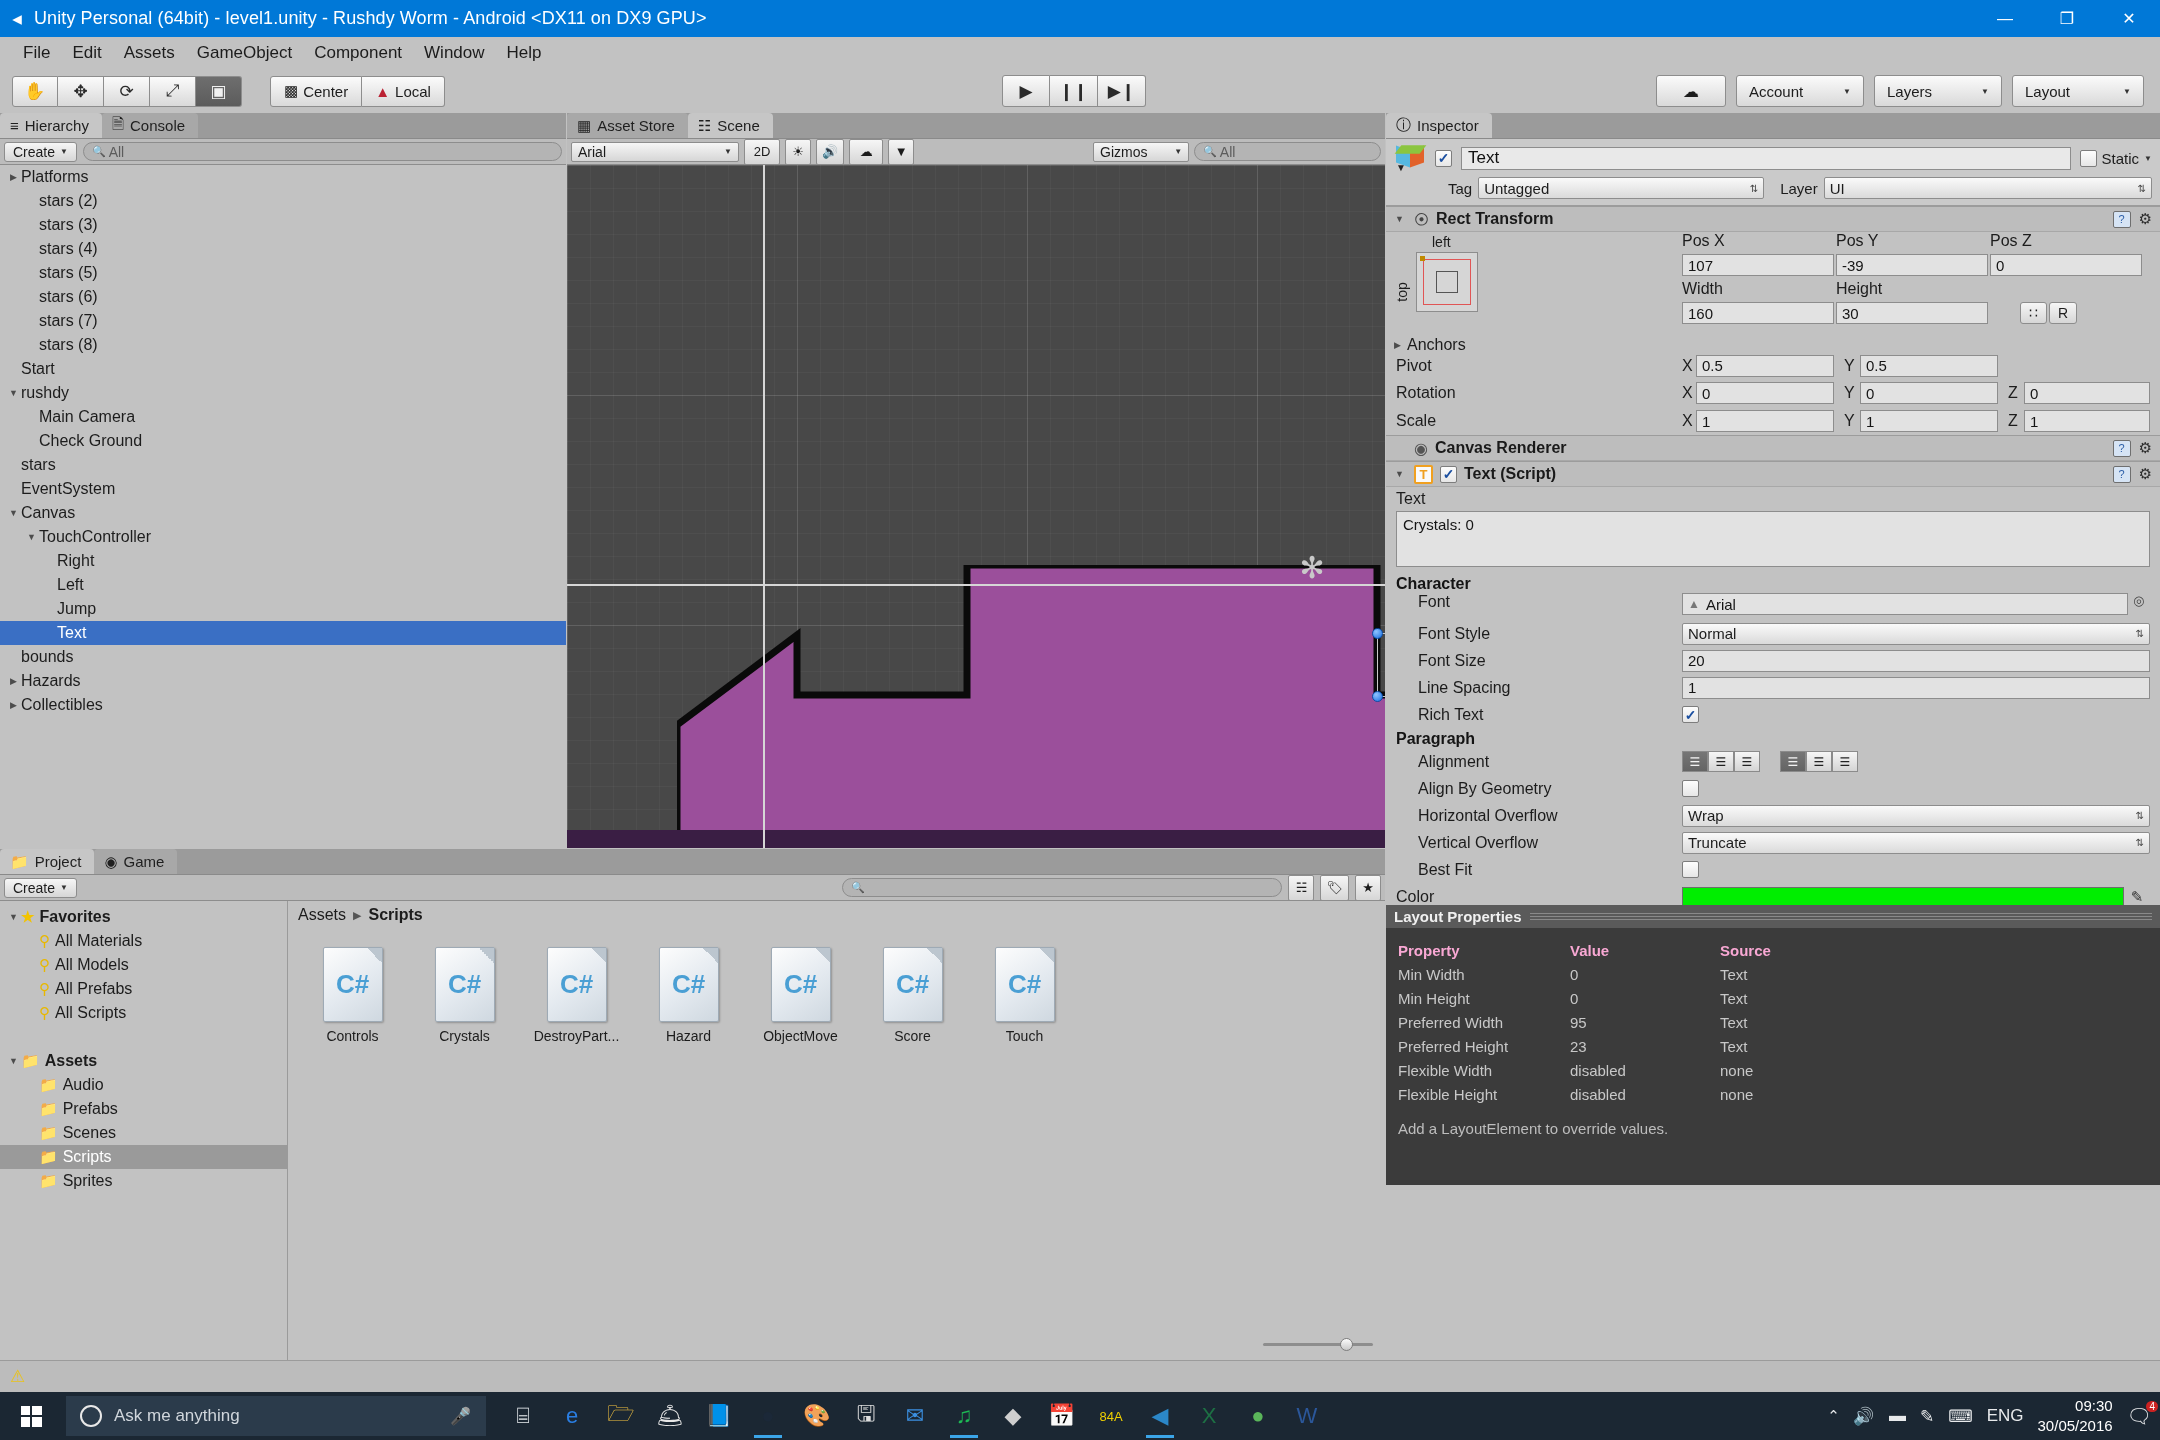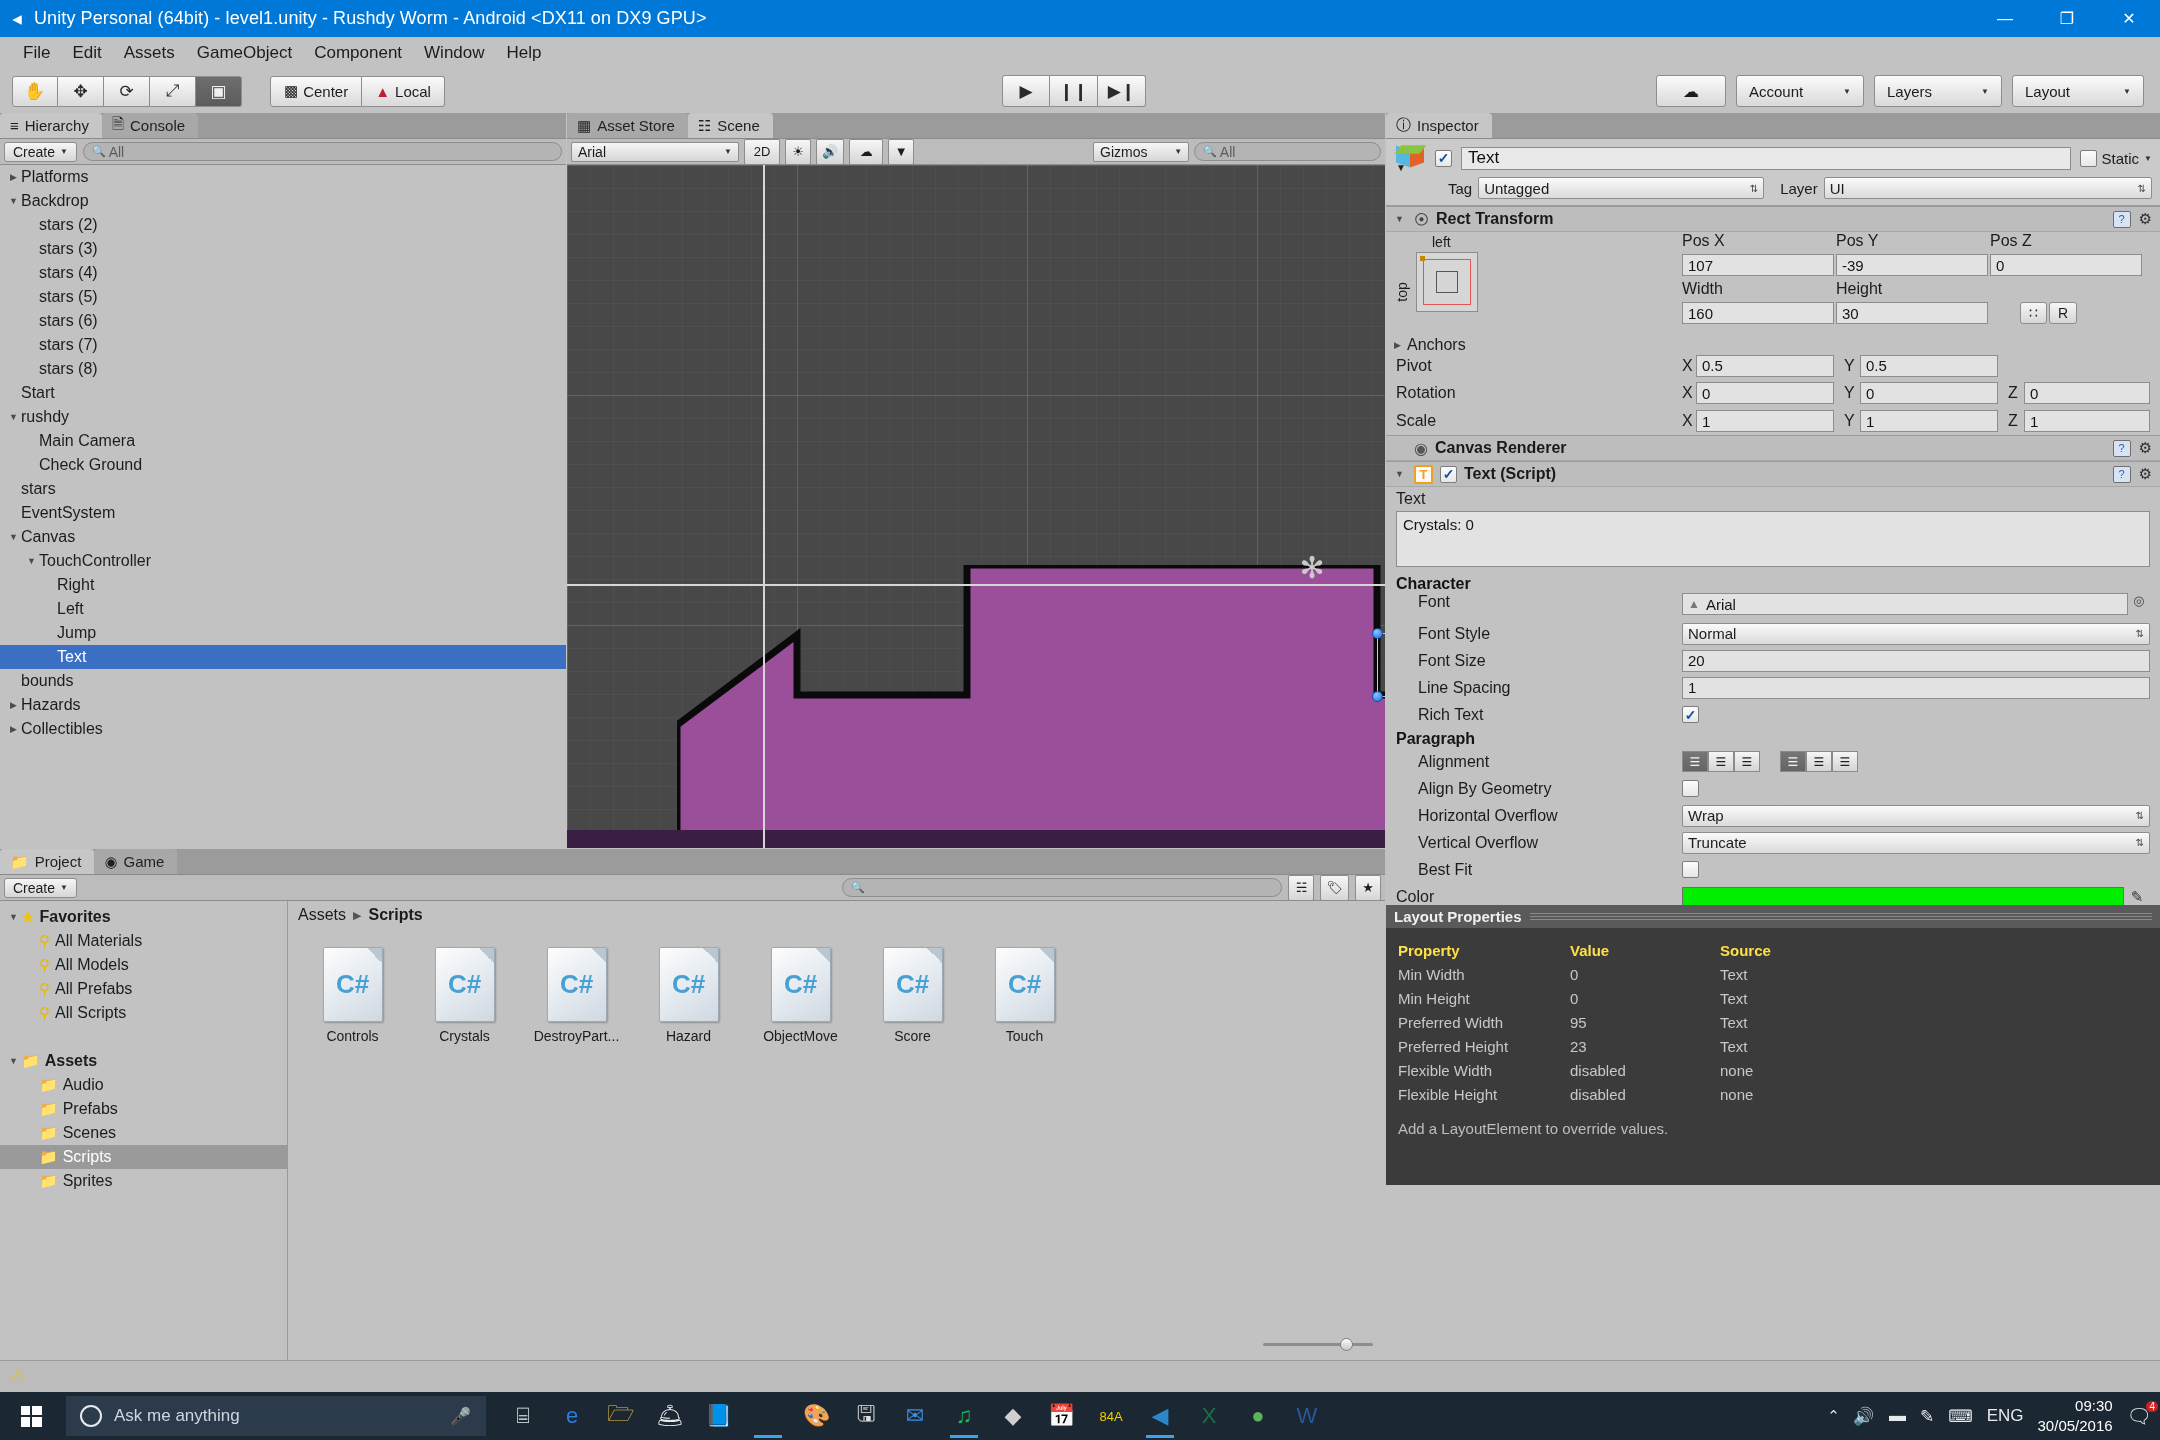--- a/index.html
+++ b/index.html
@@ -245,21 +245,21 @@
     position: absolute; left: 0; right: 0; bottom: 0; background: #3b3b3b; color: #c8c8c8;
   }
   .lp-head {
     height: 23px; background: #5a5a5a; color: #f0f0f0; font-size: 15px; font-weight: bold;
     display: flex; align-items: center; padding: 0 8px; gap: 8px;
   }
   .lp-lines { flex: 1; height: 8px;
     background: repeating-linear-gradient(to bottom,#8a8a8a 0 1px,transparent 1px 3px); }
   .lp-table { padding: 10px 12px 0 12px; font-size: 15px; }
   .lp-row { display: flex; height: 24px; align-items: center; }
-  .lp-row.hdr { font-weight: bold; color: #fde047; }
+  .lp-row.hdr { font-weight: bold; color: #f9a8d4; }
   .lp-c1 { width: 172px; } .lp-c2 { width: 150px; } .lp-c3 { flex: 1; }
   .lp-note { padding: 14px 12px 0 12px; font-size: 15px; color: #bdbdbd; }
 
   
   #project { left: 0; top: 849px; width: 1385px; height: 511px; }
   .proj-body { position: absolute; left: 0; top: 52px; right: 0; bottom: 0; display: flex; }
   .proj-tree { width: 288px; background: #c2c2c2; border-right: 1px solid #9a9a9a; padding-top: 4px; }
   .prow { height: 24px; display: flex; align-items: center; font-size: 16px; color: #1c1c1c; }
   .prow.sel { background: #9a9a9a; color: #fff; }
   .prow.bold { font-weight: bold; }
@@ -425,25 +425,20 @@
     <div class="searchbox">
       <span class="sicon">🔍</span>
       <span>All</span>
     </div>
   </div>
   <div class="hlist" id="hierarchy-list">
       <div class="hrow">
         <span style="width: 6px;"></span>
         <span class="tri closed"></span>
         <span>Platforms</span>
-      </div>
-      <div class="hrow">
-        <span style="width: 6px;"></span>
-        <span class="tri open"></span>
-        <span>Backdrop</span>
       </div>
       <div class="hrow">
         <span style="width: 24px;"></span>
         <span class="tri none"></span>
         <span>stars (2)</span>
       </div>
       <div class="hrow">
         <span style="width: 24px;"></span>
         <span class="tri none"></span>
         <span>stars (3)</span>

